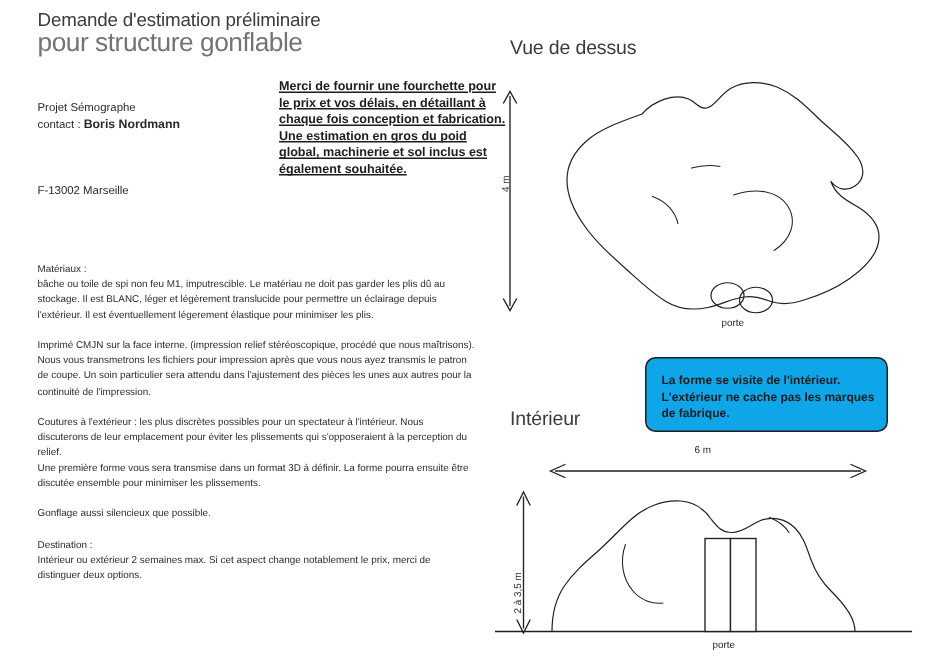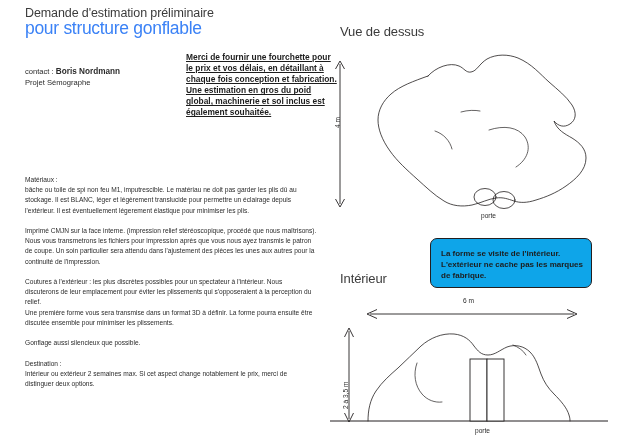--- a/index.html
+++ b/index.html
@@ -33,21 +33,21 @@
   .title-block { margin-bottom: 4px; }
   .title-line1 {
     font-size: 12.5px;
     line-height: 14px;
     color: #3b3b3b;
     letter-spacing: -0.1px;
   }
   .title-line2 {
     font-size: 17.5px;
     line-height: 19px;
-    color: #3b82f6;
+    color: #737373;
     letter-spacing: -0.3px;
     margin-top: -1px;
   }
 
   .meta-block {
     position: absolute;
     left: 0;
     top: 60px;
     width: 150px;
     font-size: 7.6px;
@@ -179,26 +179,27 @@
 <div class="page">
 
   <div class="left-col">
 
     <div class="title-block">
       <div class="title-line1">Demande d'estimation préliminaire</div>
       <div class="title-line2">pour structure gonflable</div>
     </div>
 
     <div class="meta-block">
+      <div class="meta-row">Projet Sémographe</div>
       <div class="meta-row">
         <span>contact : </span><span class="strong">Boris Nordmann</span>
       </div>
-      <div class="meta-row">Projet Sémographe</div>
       <div class="meta-gap-1"></div>
       <div class="meta-gap-2"></div>
+      <div class="meta-row">F-13002 Marseille</div>
     </div>
 
     <div class="intro">Merci de fournir une fourchette pour le prix et vos délais, en détaillant à chaque fois conception et fabrication. Une estimation en gros du poid global, machinerie et sol inclus est également souhaitée.</div>
 
     <div class="body-copy">
       <p>Matériaux :</p>
       <p>bâche ou toile de spi non feu M1, imputrescible. Le matériau ne doit pas garder les plis dû au stockage. Il est BLANC, léger et légèrement translucide pour permettre un éclairage depuis l'extérieur. Il est éventuellement légerement élastique pour minimiser les plis.</p>
       <div class="spacer"></div>
       <p>Imprimé CMJN sur la face interne. (impression relief stéréoscopique, procédé que nous maîtrisons). Nous vous transmetrons les fichiers pour impression après que vous nous ayez transmis le patron de coupe. Un soin particulier sera attendu dans l'ajustement des pièces les unes aux autres pour la continuité de l'impression.</p>
       <div class="spacer"></div>

